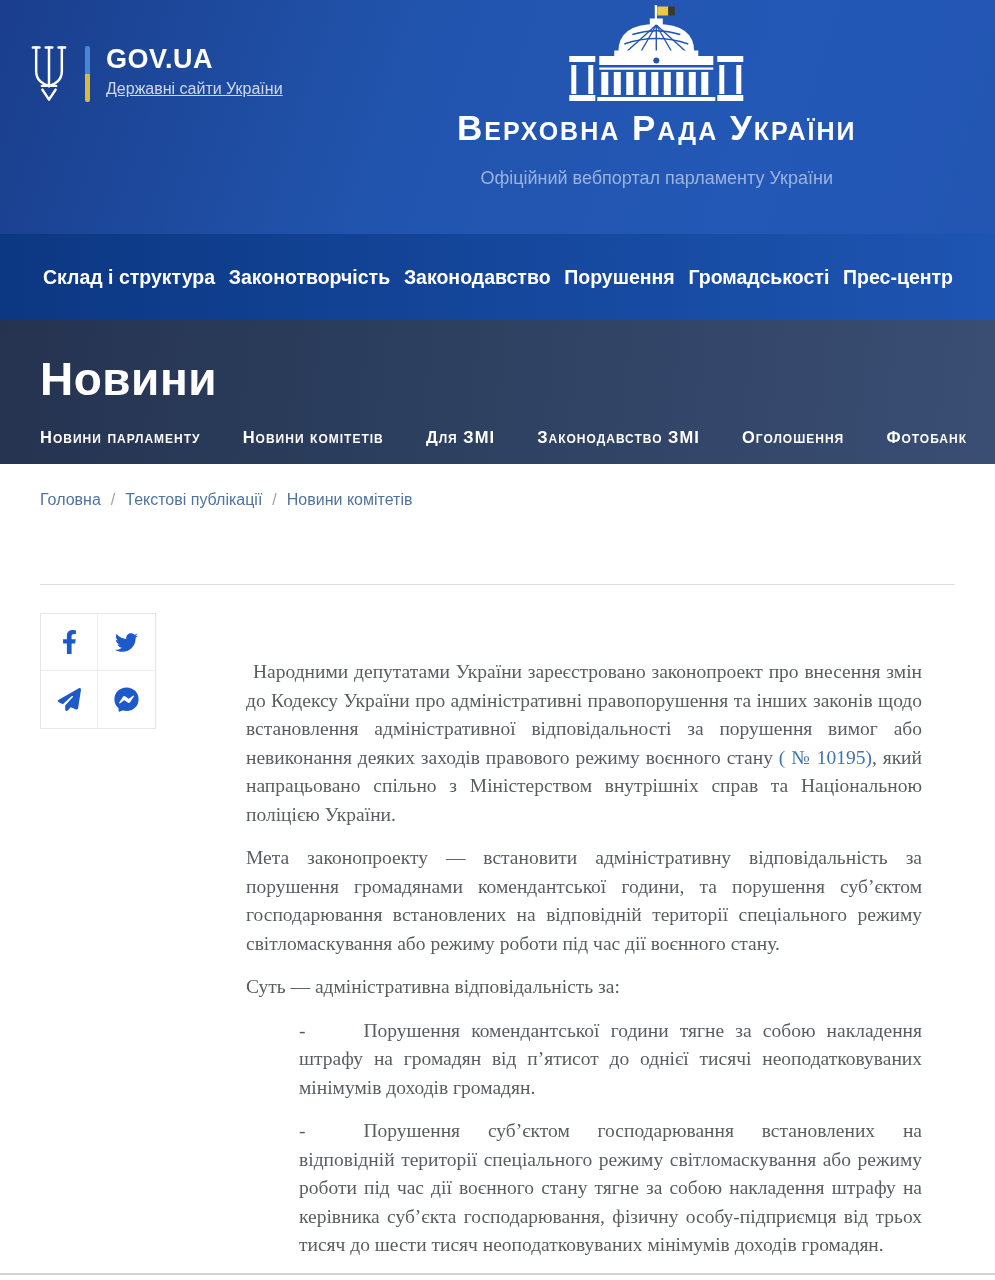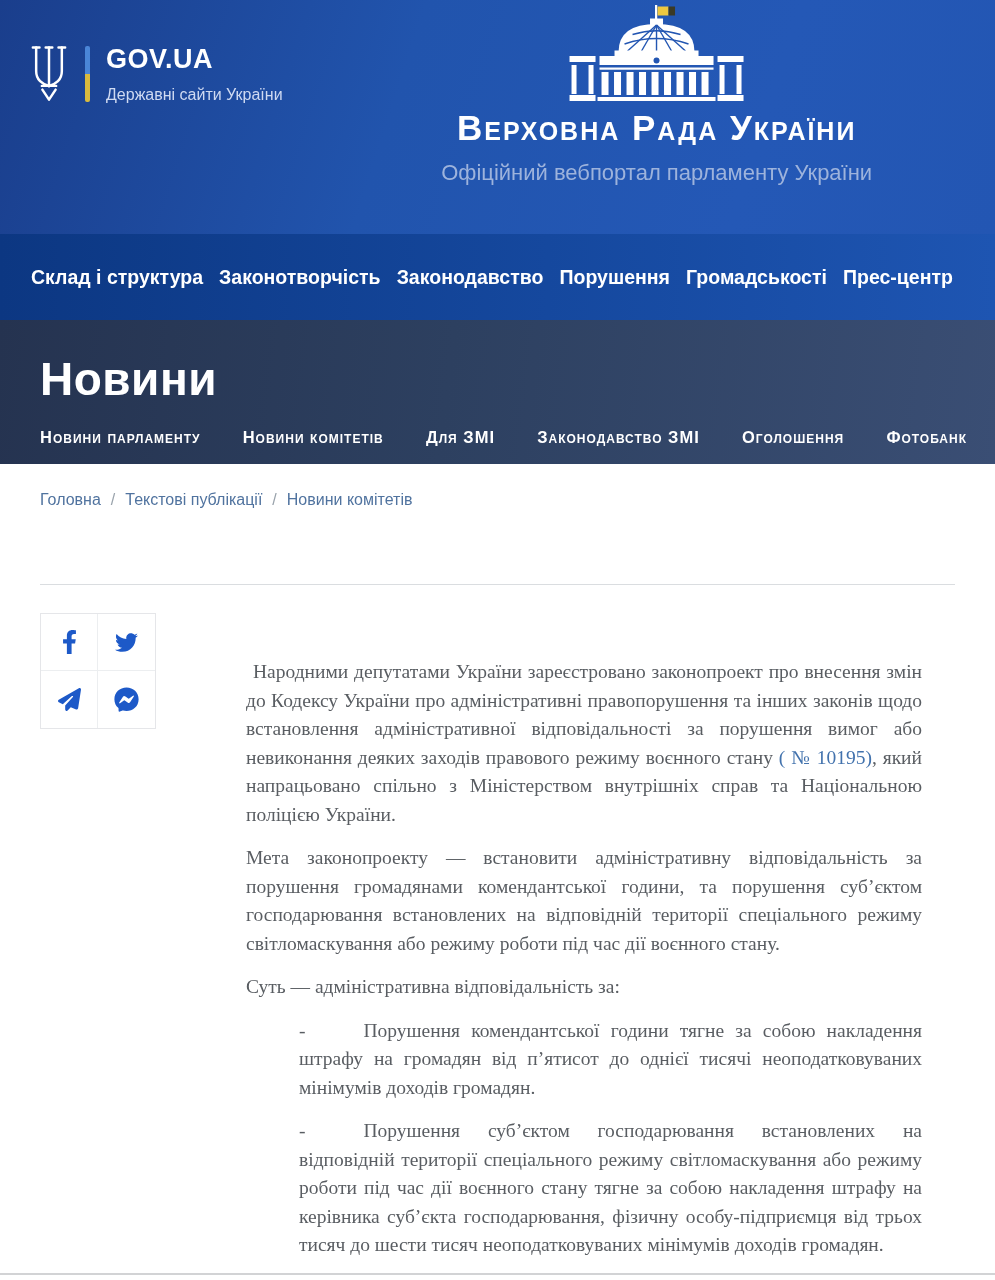--- a/index.html
+++ b/index.html
@@ -16,33 +16,33 @@
     background:linear-gradient(108deg,#1a3e8c 0%,#2154ad 40%,#2458b6 75%,#2356b3 100%);
   }
   .gov-logo { position:absolute; left:30px; top:44px; display:flex; align-items:flex-start; }
   .trident-wrap { width:38px; height:60px; }
   .flag-bar {
     width:5px; height:56px; margin:2px 0 0 17px; border-radius:2px;
     background:linear-gradient(#4a86d8 0 50%, #d9ba3e 50% 100%);
   }
   .gov-text { margin:0 0 0 16px; }
   .gov-title { font-size:27px; font-weight:bold; color:#fff; letter-spacing:.5px; }
-  .gov-sub { font-size:16px; color:#cfdaf2; margin-top:11px; }
+  .gov-sub { font-size:16px; color:#cfdaf2; margin-top:5px;text-decoration:underline; }
 
   .emblem { position:absolute; left:66%; top:4px; transform:translateX(-50%); text-align:center; white-space:nowrap; }
   .emblem-title {
     font-size:35px; font-weight:bold; color:#fff; letter-spacing:2px;
     font-variant:small-caps; margin-top:3px;
   }
-  .emblem-sub { font-size:22px; color:#9db3dc; margin-top:12px; }
+  .emblem-sub { font-size:18px; color:#9db3dc; margin-top:20px; }
 
   
   .main-nav {
     height:86px; display:flex; align-items:center; justify-content:space-between;
-    padding:0 42px 0 31px;
+    padding:0 42px 0 43px;
     background:linear-gradient(90deg,#0c3782 0%,#15489e 55%,#1e55b2 100%);
   }
   .main-nav a { color:#fff; font-size:19.5px; font-weight:bold; }
 
   
   .news-band {
     height:144px; padding:32px 28px 0 40px;
     background:linear-gradient(97deg,#253350 0%,#2d4060 45%,#3a4e74 100%);
   }
   .news-title { font-size:46px; font-weight:bold; color:#fff; letter-spacing:.5px; }

